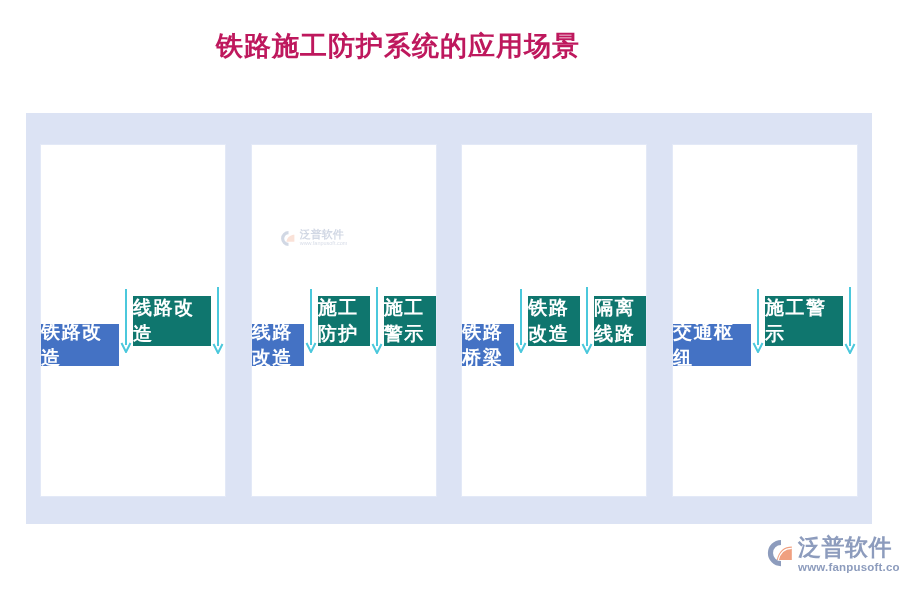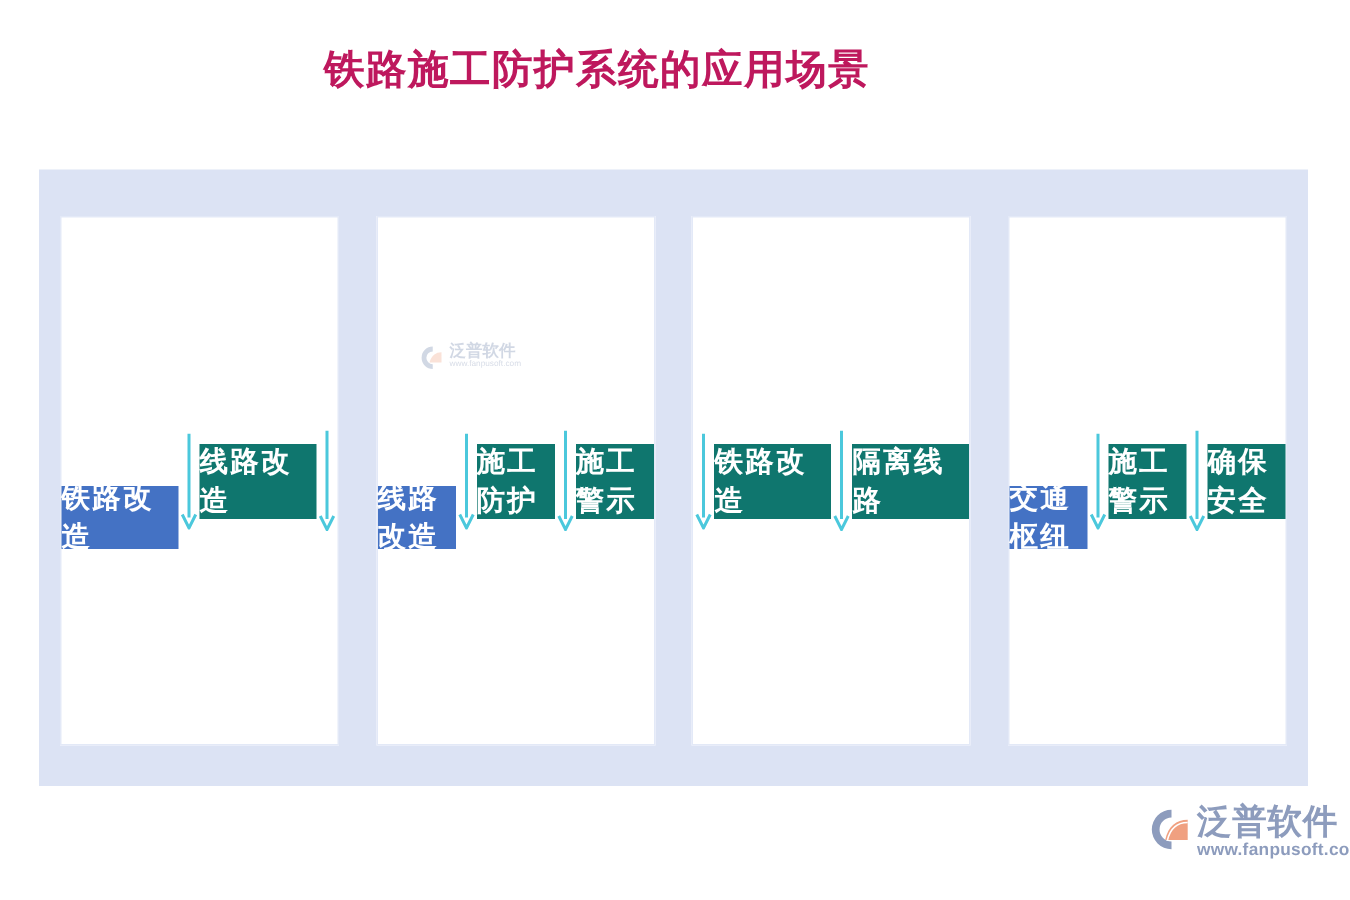--- a/index.html
+++ b/index.html
@@ -233,20 +233,21 @@
     <div class="arrow arrow-gap-2">
       <svg width="14" height="67" viewBox="0 0 14 67" xmlns="http://www.w3.org/2000/svg">
         <line x1="7" y1="0" x2="7" y2="59" stroke="#4bc8dc" stroke-width="2"></line>
         <path d="M2.5 57 L7 66 L11.5 57" fill="none" stroke="#4bc8dc" stroke-width="2"></path>
       </svg>
     </div>
     <div class="node secondary">施工警示</div>
   </div>
 
   <div class="column">
+    <div class="node primary">铁路桥梁</div>
     <div class="arrow arrow-gap-1">
       <svg width="14" height="64" viewBox="0 0 14 64" xmlns="http://www.w3.org/2000/svg">
         <line x1="7" y1="0" x2="7" y2="56" stroke="#4bc8dc" stroke-width="2"></line>
         <path d="M2.5 54 L7 63 L11.5 54" fill="none" stroke="#4bc8dc" stroke-width="2"></path>
       </svg>
     </div>
     <div class="node secondary">铁路改造</div>
     <div class="arrow arrow-gap-2">
       <svg width="14" height="67" viewBox="0 0 14 67" xmlns="http://www.w3.org/2000/svg">
         <line x1="7" y1="0" x2="7" y2="59" stroke="#4bc8dc" stroke-width="2"></line>
@@ -264,21 +265,20 @@
         <path d="M2.5 54 L7 63 L11.5 54" fill="none" stroke="#4bc8dc" stroke-width="2"></path>
       </svg>
     </div>
     <div class="node secondary">施工警示</div>
     <div class="arrow arrow-gap-2">
       <svg width="14" height="67" viewBox="0 0 14 67" xmlns="http://www.w3.org/2000/svg">
         <line x1="7" y1="0" x2="7" y2="59" stroke="#4bc8dc" stroke-width="2"></line>
         <path d="M2.5 57 L7 66 L11.5 57" fill="none" stroke="#4bc8dc" stroke-width="2"></path>
       </svg>
     </div>
-    <div class="node secondary">确保安全</div>
   </div>
 
 </div>
 
 <div id="brand-logo">
   <span class="logo-mark">
     <svg width="30" height="30" viewBox="0 0 32 32" xmlns="http://www.w3.org/2000/svg">
       <path d="M16 2 A14 14 0 1 0 16 30 L16 24.5 A8.5 8.5 0 1 1 16 7.5 Z" fill="#8d9cbd"></path>
       <path d="M11.5 23.5 C13.5 13.5 19.5 9 27.5 9 L27.5 23.5 Z" fill="#f0a080"></path>
       <path d="M13 24 C15 15 20 11 27.5 11" fill="none" stroke="#ffffff" stroke-width="1.2"></path>

